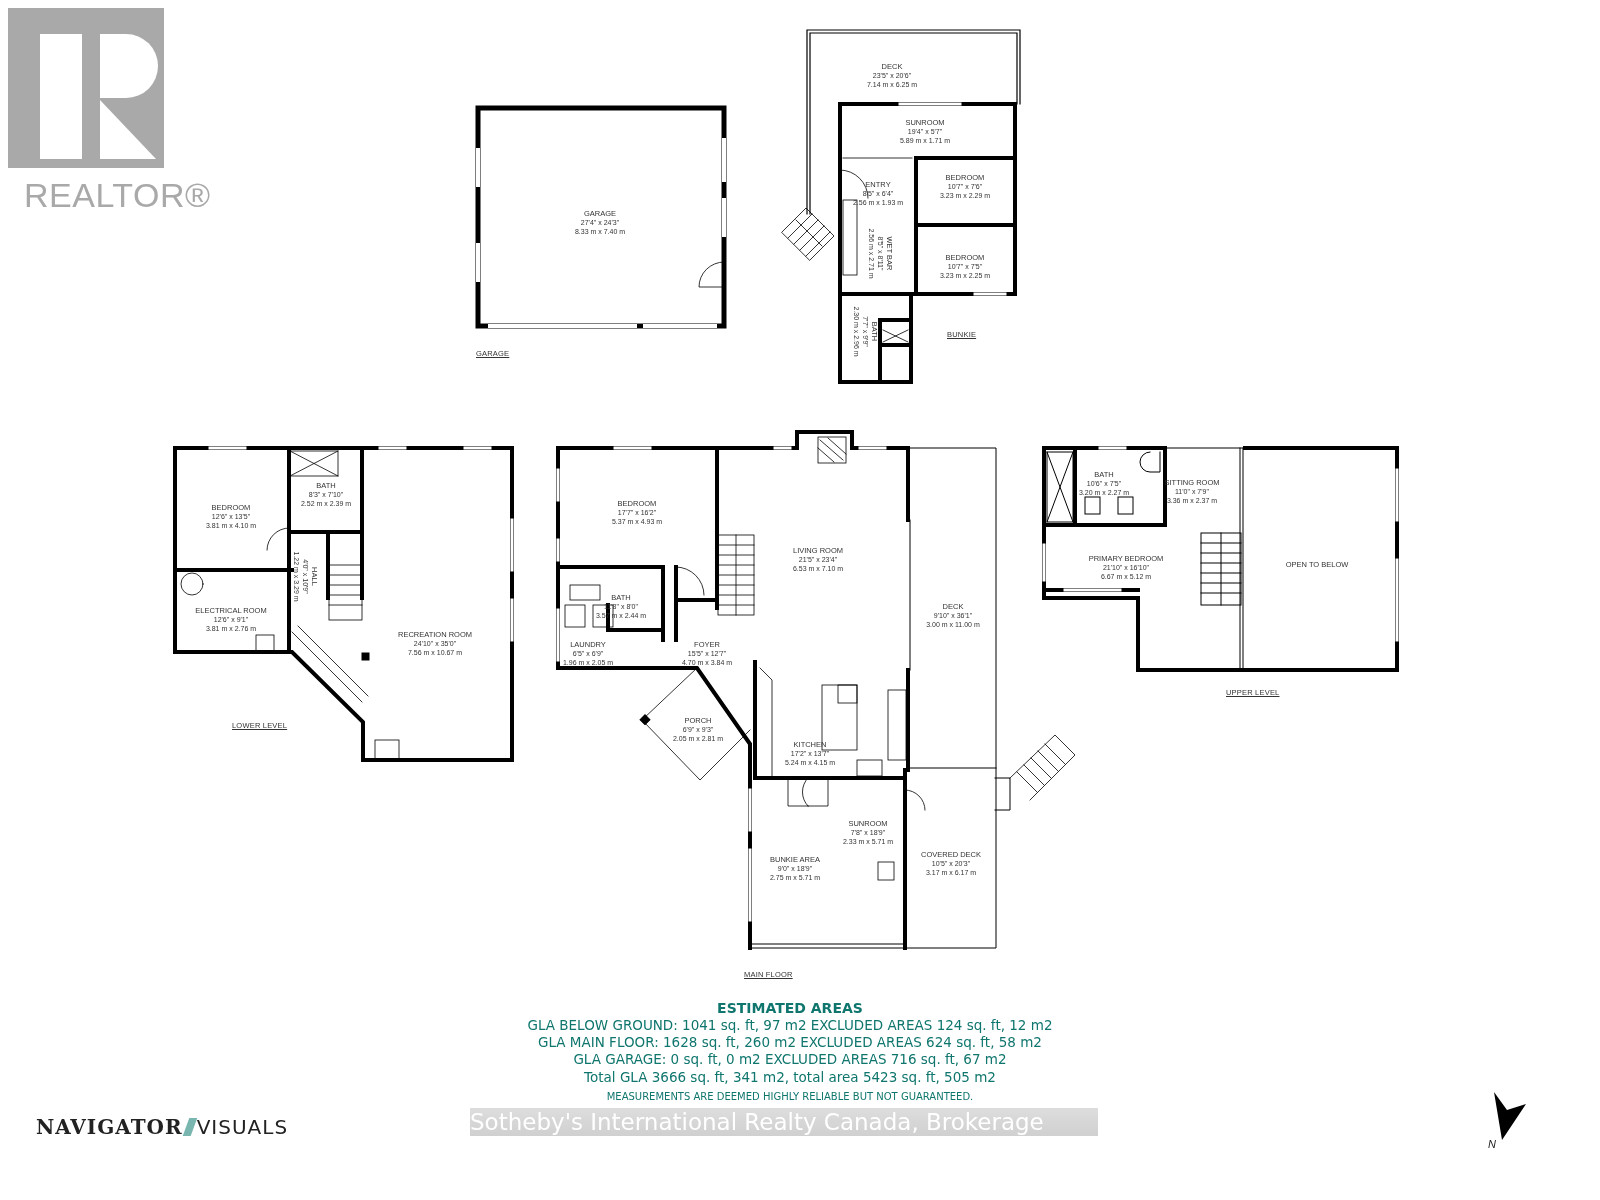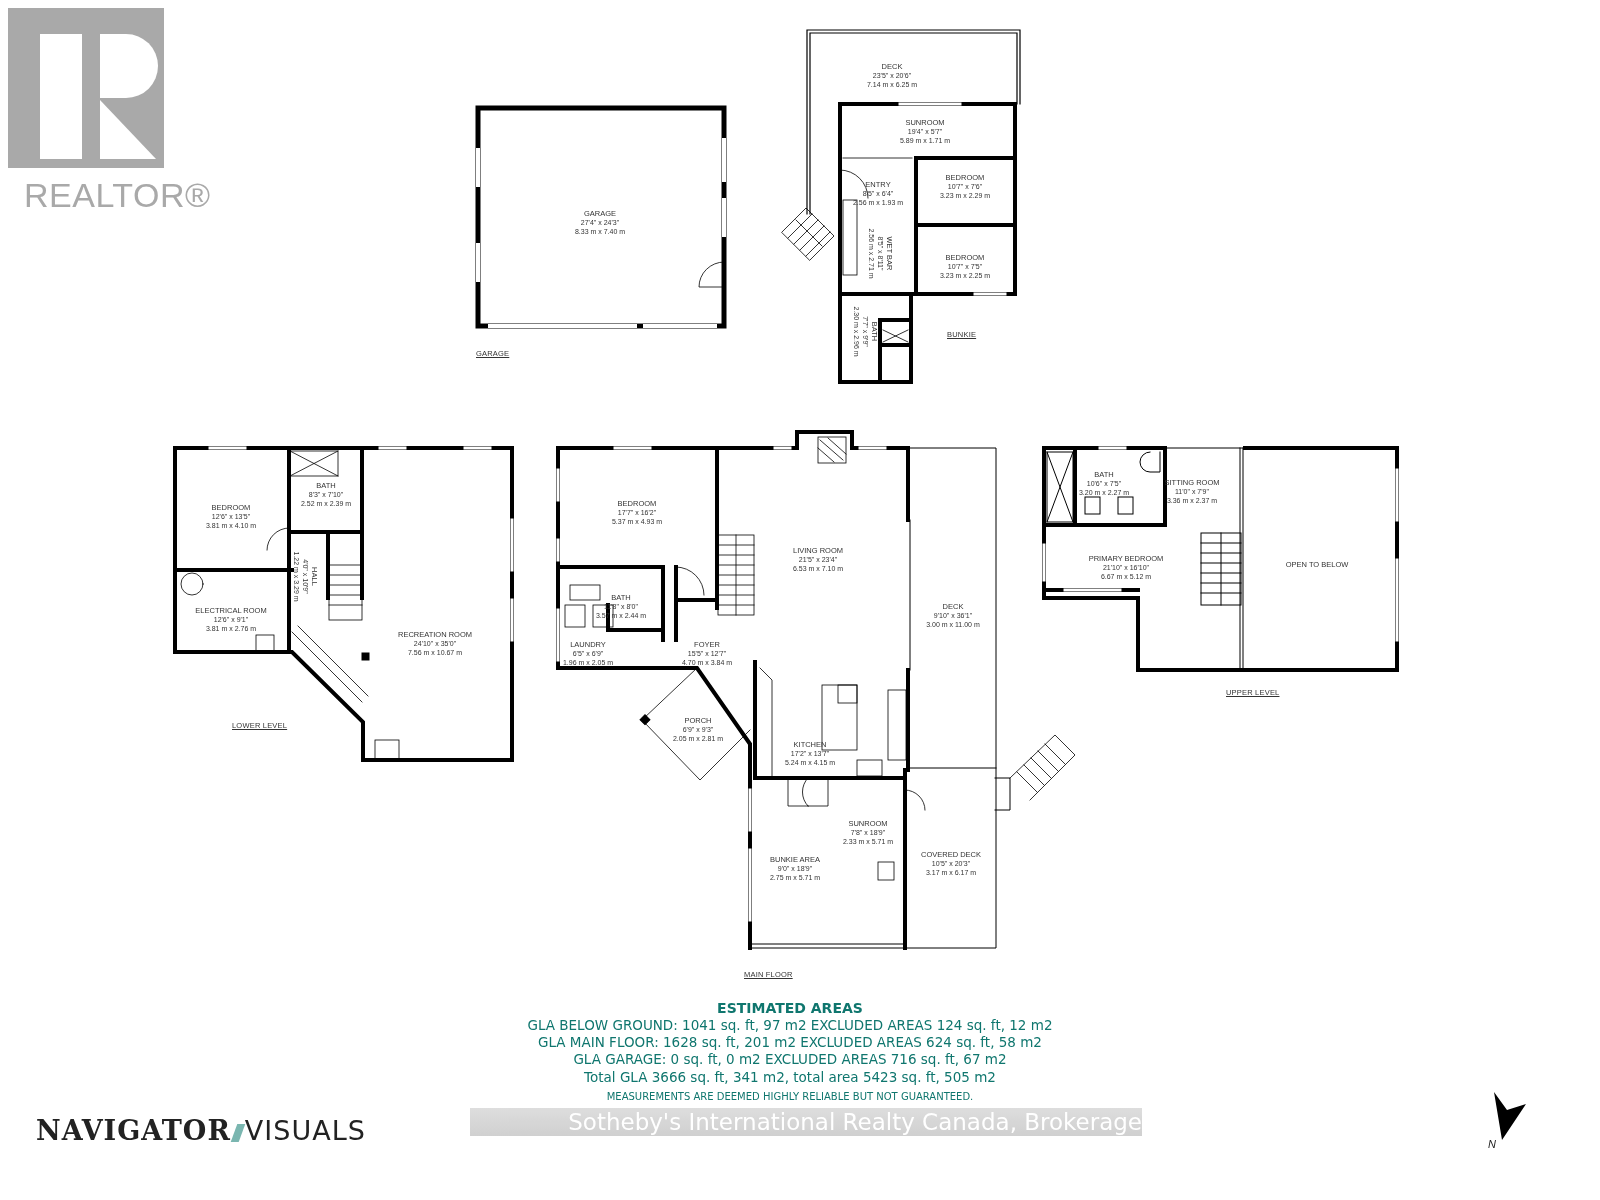--- a/index.html
+++ b/index.html
@@ -10,22 +10,22 @@
   .room-label .n { display:block; font-size:7.5px; }
   .floor-label { position:absolute; font-size:7.5px; color:#333; font-family:"Liberation Sans", sans-serif; letter-spacing:0.2px;text-decoration:underline; }
   .vert { transform:translateX(-50%) rotate(90deg); transform-origin:center; }
   .realtor-logo { left:8px; top:8px; width:160px; height:205px; }
   .realtor-box { position:absolute; left:0; top:0; width:156px; height:160px; background:#a9a9a9; }
   .realtor-text { position:absolute; left:0; top:168px; font-family:"Liberation Sans", sans-serif; font-size:34px; color:#a9a9a9; letter-spacing:0.5px;margin-left:16px; }
   .areas { position:absolute; left:470px; top:1000px; width:640px; text-align:center; font-family:"DejaVu Sans", sans-serif; color:#0f766e; }
   .areas .title { font-weight:bold; font-size:14px; line-height:17px; }
   .areas .line { font-size:13.5px; line-height:17.2px; }
   .areas .disclaimer { font-size:10px; line-height:14px; margin-top:4px; }
-  .watermark { position:absolute; left:470px; top:1108px; width:628px; height:28px; background:linear-gradient(#d8d8d8,#c8c8c8); opacity:0.85; color:#fff; font-family:"DejaVu Sans", sans-serif; font-size:23px; line-height:28px; text-align:right; white-space:nowrap; overflow:hidden;padding-left:44px; }
-  .nav-logo { left:36px; top:1115px; font-family:"DejaVu Sans", sans-serif; font-size:27px; letter-spacing:1px; color:#222; }
+  .watermark { position:absolute; left:470px; top:1108px; width:628px; height:28px; background:linear-gradient(#d8d8d8,#c8c8c8); opacity:0.85; color:#fff; font-family:"DejaVu Sans", sans-serif; font-size:23px; line-height:28px; text-align:left; white-space:nowrap; overflow:hidden; }
+  .nav-logo { left:36px; top:1115px; font-family:"DejaVu Sans", sans-serif; font-size:20px; letter-spacing:1px; color:#222; }
   .nav-logo b { font-family:"DejaVu Serif", serif; font-weight:bold; }
   .nav-logo .sep { display:inline-block; width:8px; height:18px; background:#7ab6b0; transform:skewX(-20deg); margin:0 3px; vertical-align:-2px; }
   .north { left:1480px; top:1082px; width:60px; height:80px; }
   .north-label { position:absolute; left:1488px; top:1138px; font-size:11px; font-style:italic; font-family:"Liberation Sans", sans-serif; }
 </style>
 </head>
 <body>
 
 <svg class="plan" viewBox="0 0 1600 1200">
   <g fill="none" stroke="#000" stroke-linecap="square">
@@ -366,21 +366,21 @@
   <span>6.67 m x 5.12 m</span>
 </div>
 <div class="room-label" style="left:1317px;top:560px">
   <span class="n">OPEN TO BELOW</span>
 </div>
 <div class="floor-label" style="left:1226px;top:688px">UPPER LEVEL</div>
 
 <div class="areas">
   <div class="title">ESTIMATED AREAS</div>
   <div class="line">GLA BELOW GROUND: 1041 sq. ft, 97 m2 EXCLUDED AREAS 124 sq. ft, 12 m2</div>
-  <div class="line">GLA MAIN FLOOR: 1628 sq. ft, 201 m2 EXCLUDED AREAS 624 sq. ft, 58 m2</div>
+  <div class="line">GLA MAIN FLOOR: 1628 sq. ft, 260 m2 EXCLUDED AREAS 624 sq. ft, 58 m2</div>
   <div class="line">GLA GARAGE: 0 sq. ft, 0 m2 EXCLUDED AREAS 716 sq. ft, 67 m2</div>
   <div class="line">Total GLA 3666 sq. ft, 341 m2, total area 5423 sq. ft, 505 m2</div>
   <div class="disclaimer">MEASUREMENTS ARE DEEMED HIGHLY RELIABLE BUT NOT GUARANTEED.</div>
 </div>
 
 <div class="watermark">Sotheby's International Realty Canada, Brokerage</div>
 
 <div class="abs nav-logo">
   <b>NAVIGATOR</b><span class="sep"></span><span>VISUALS</span>
 </div>

